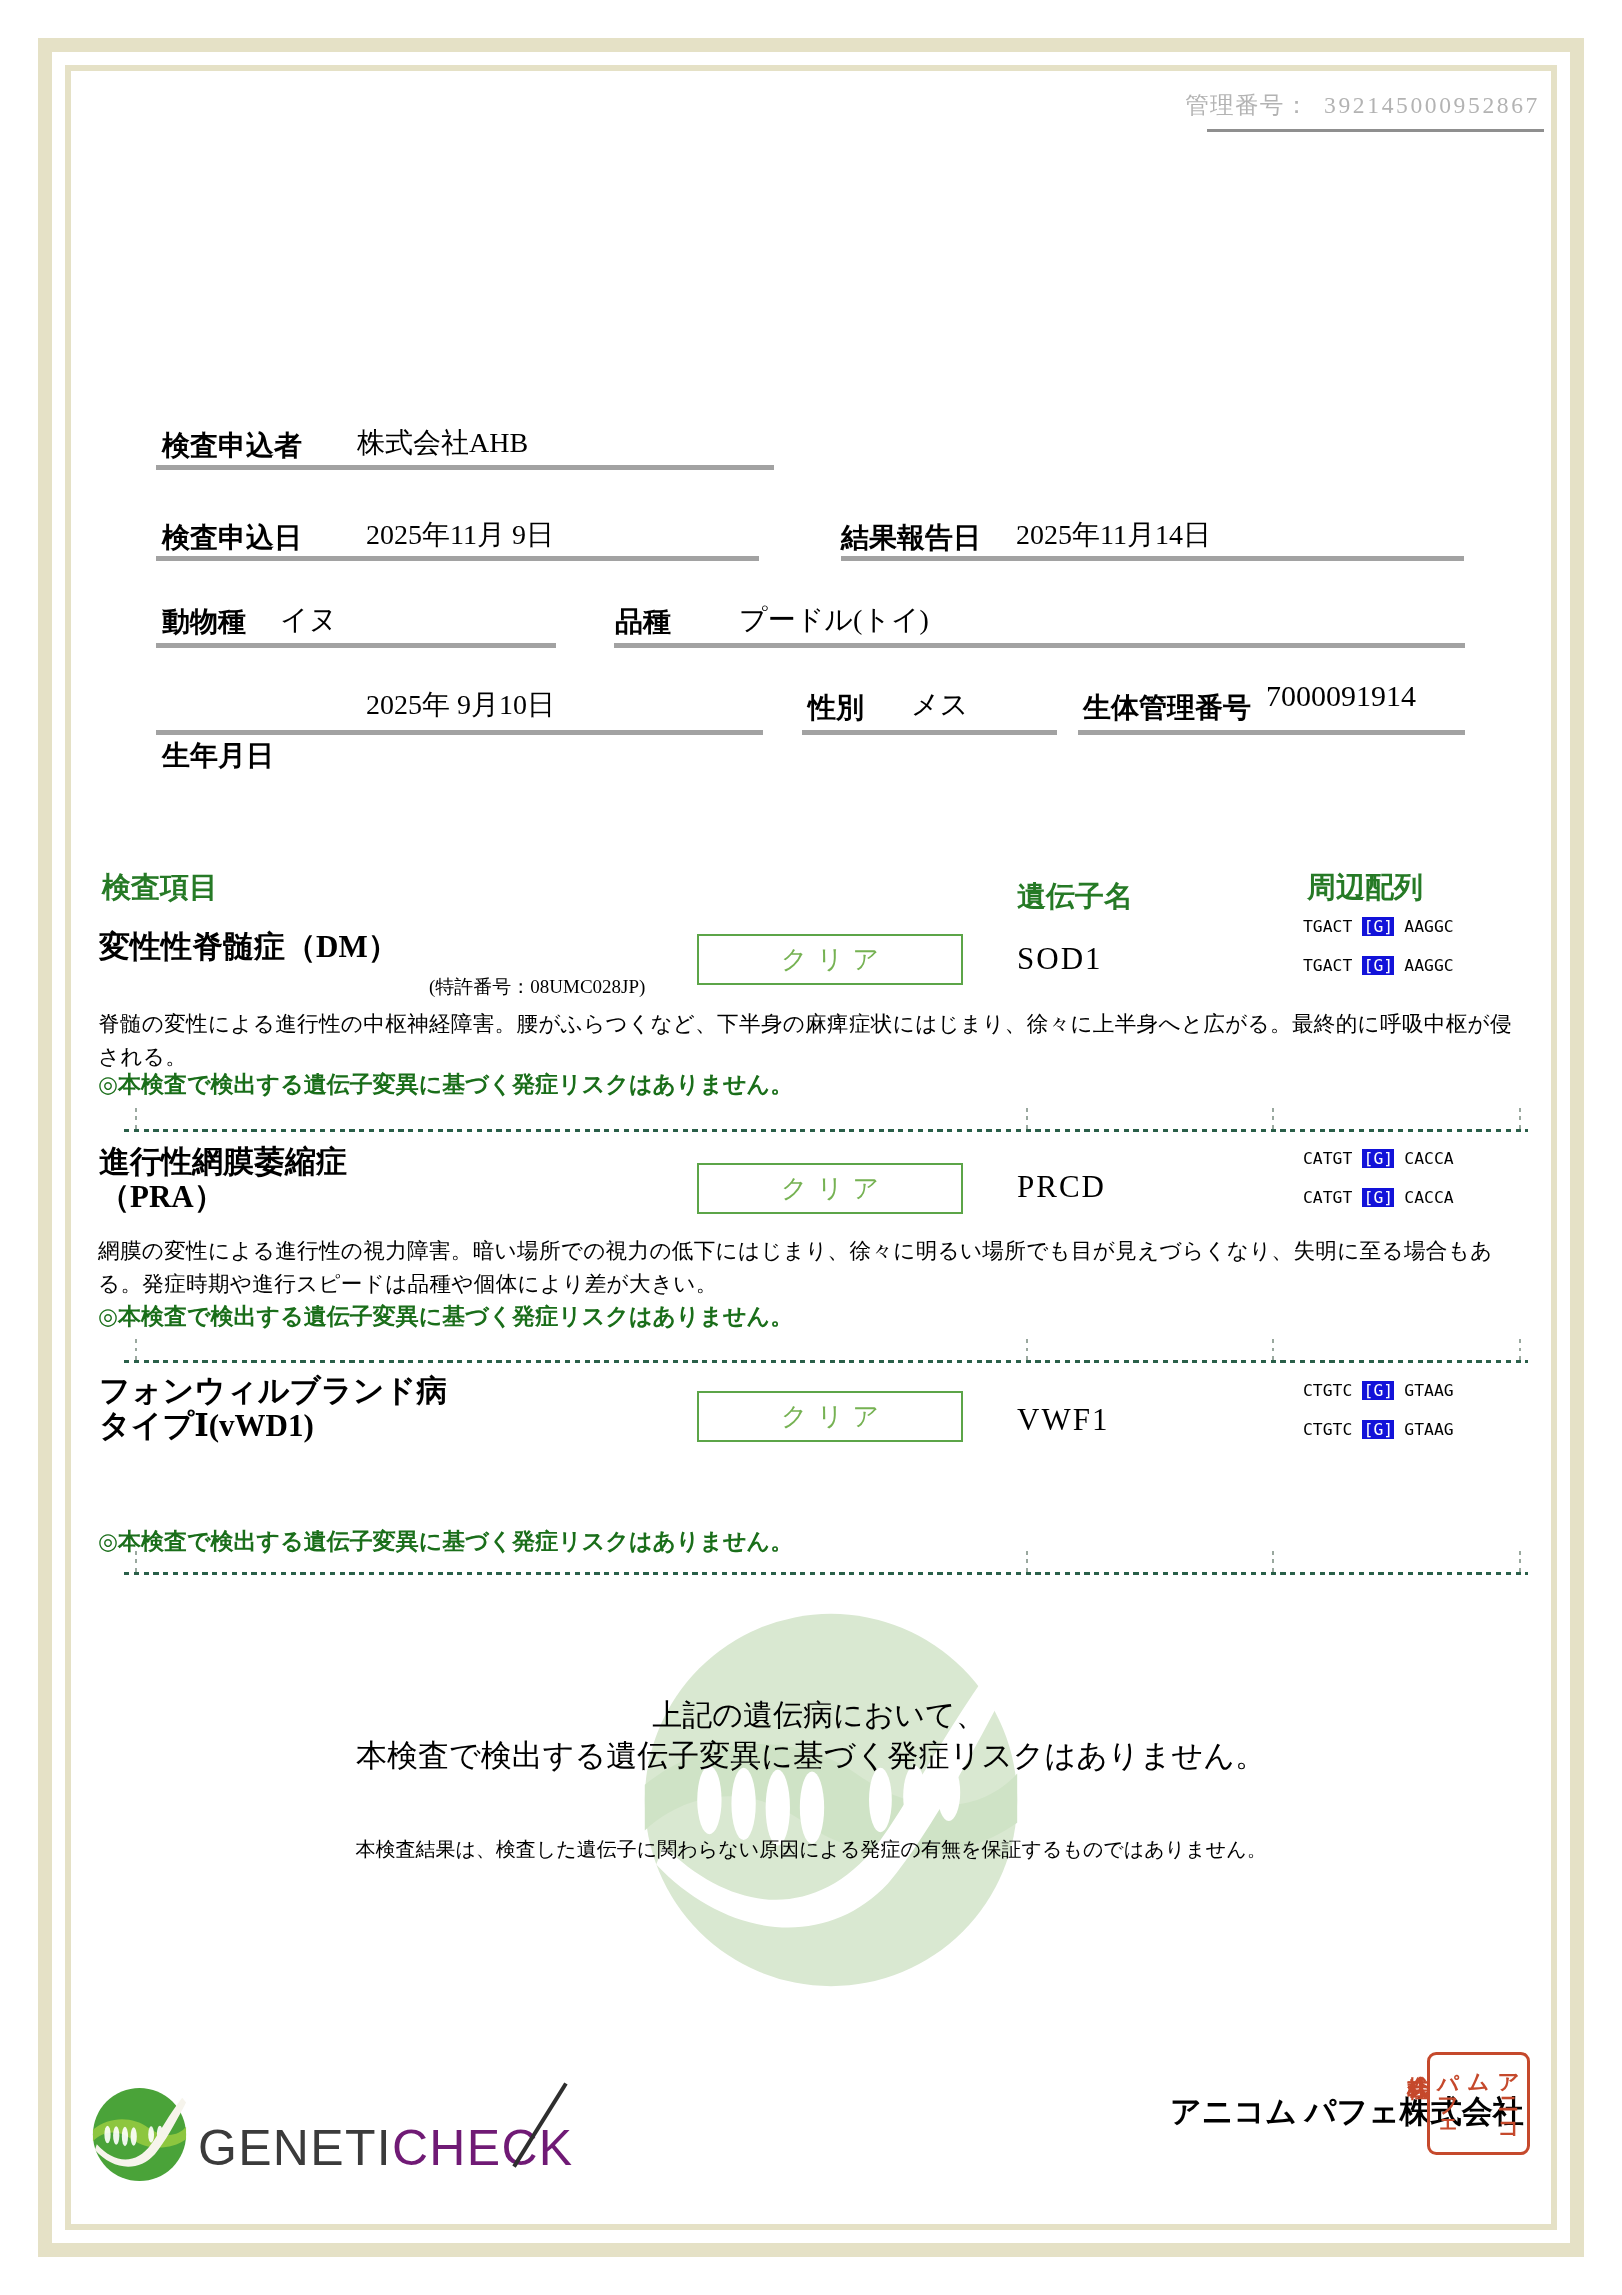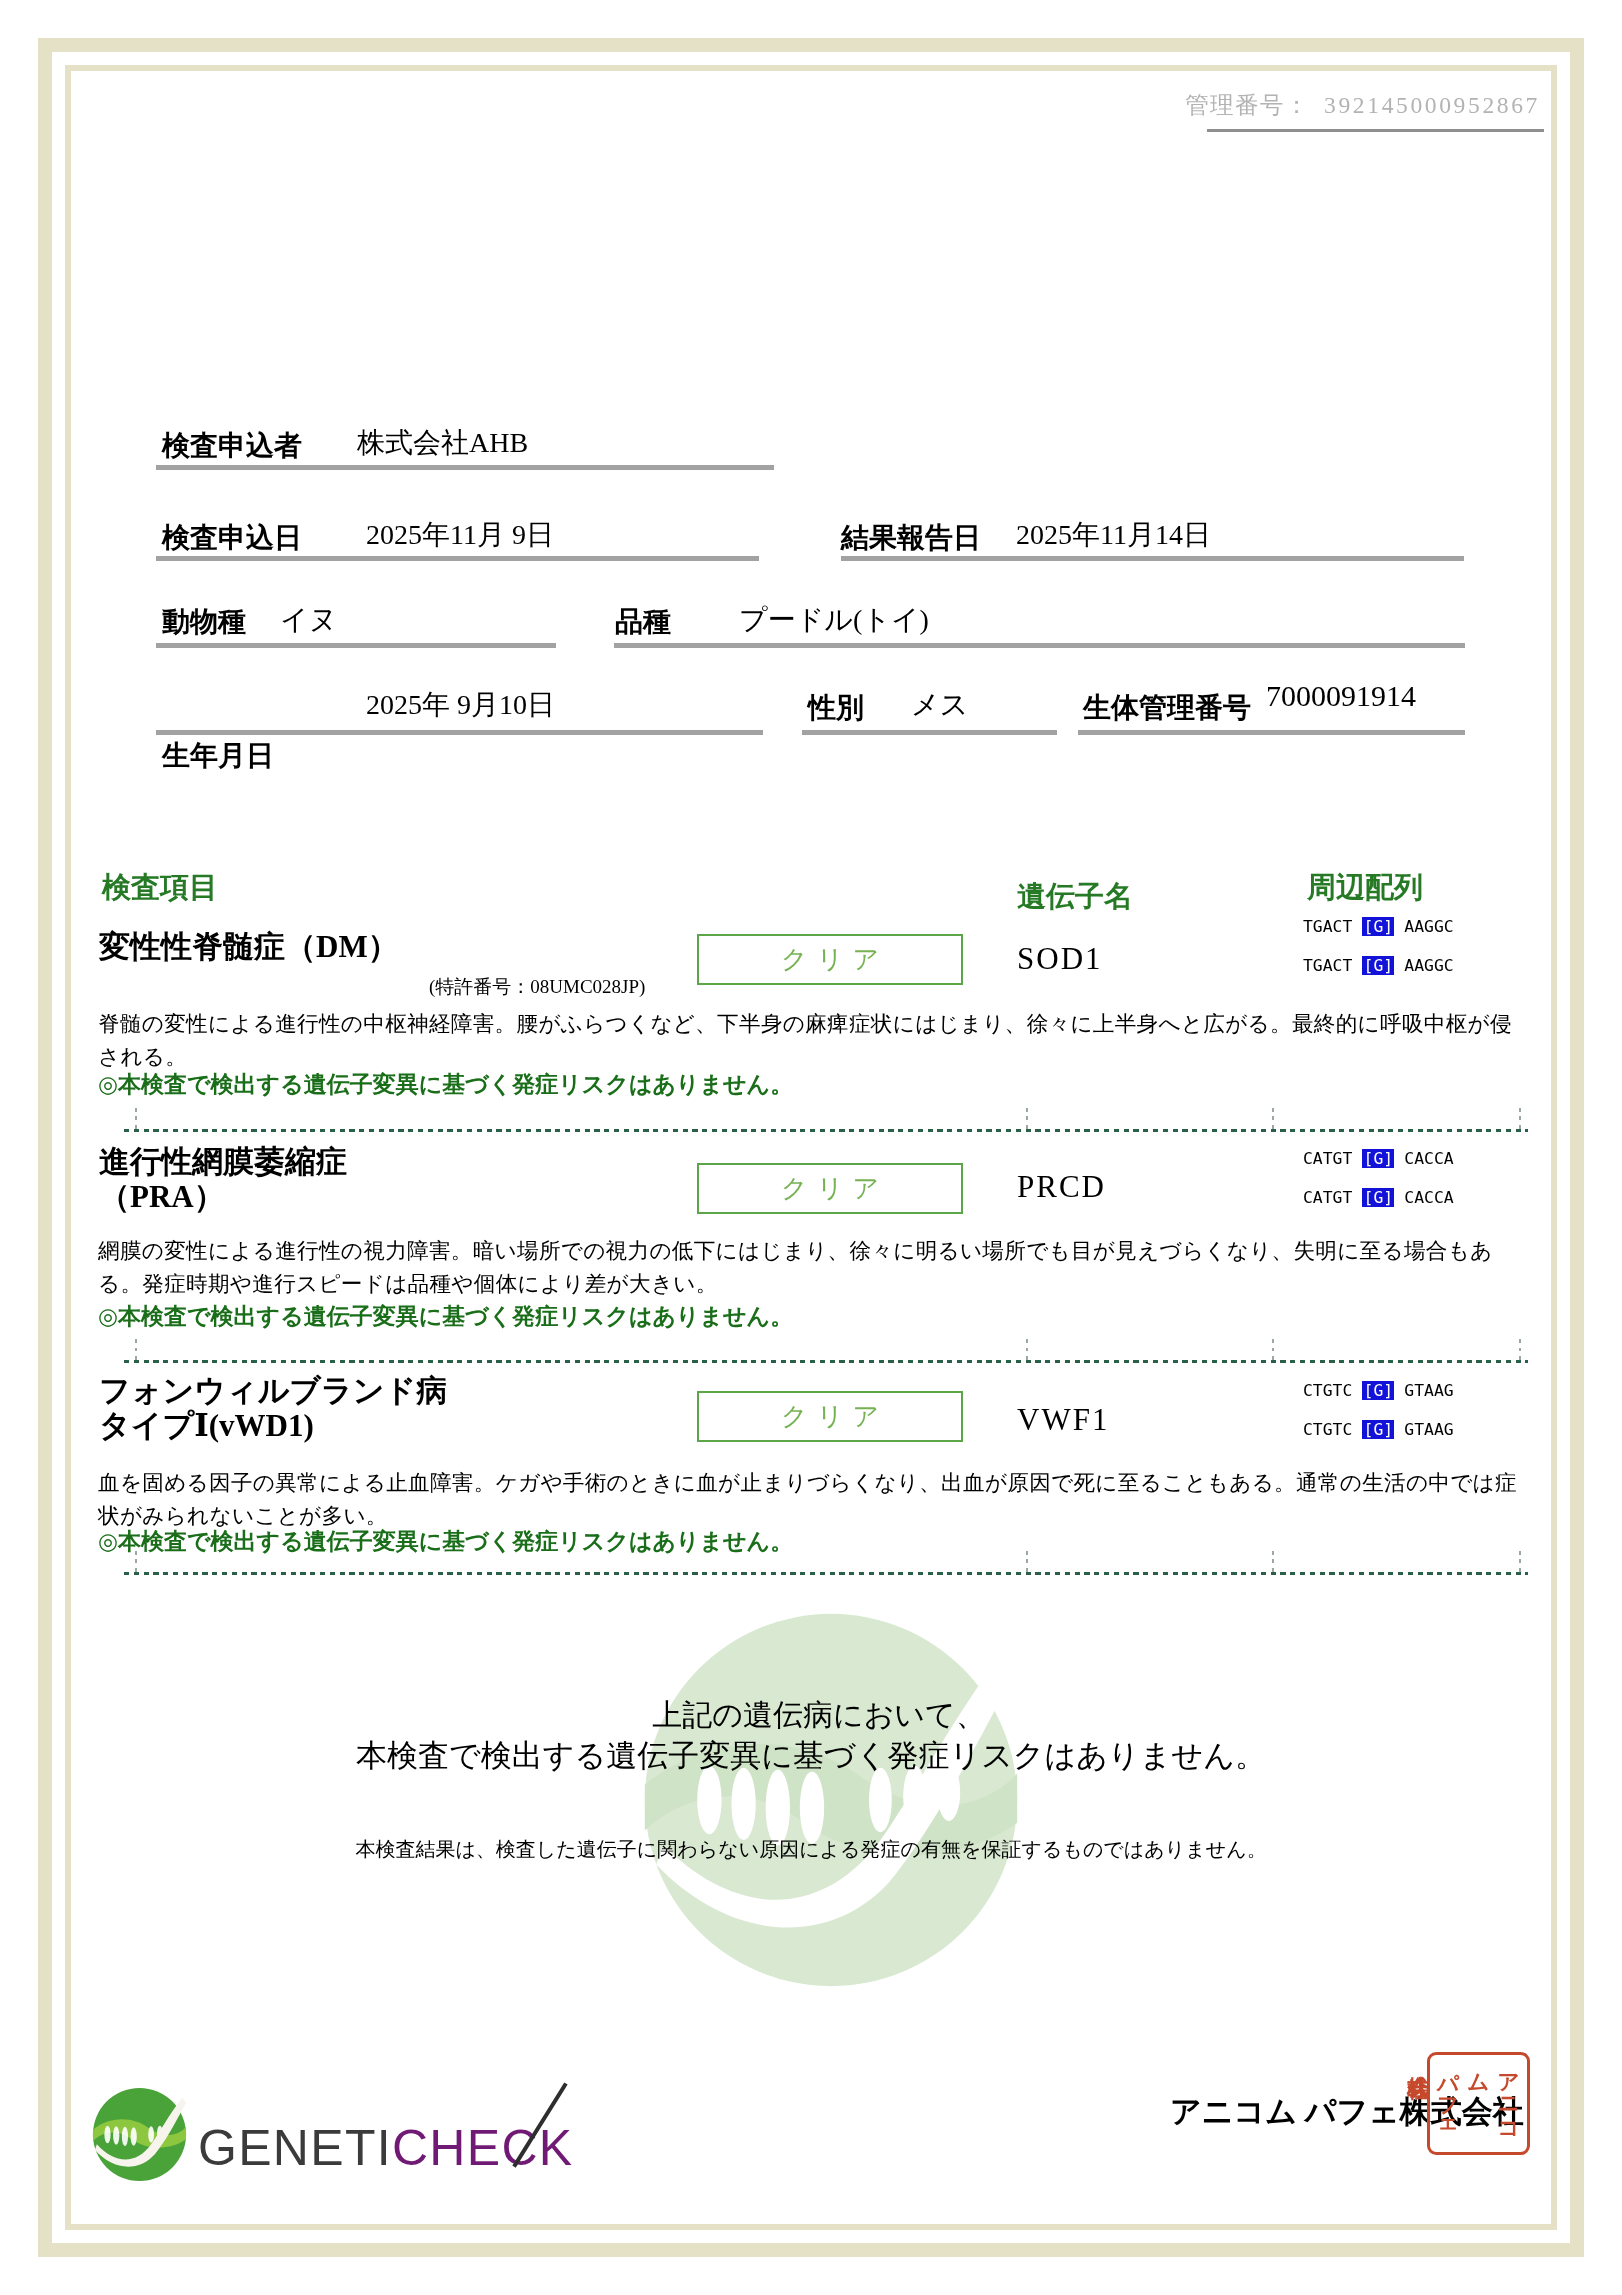--- a/index.html
+++ b/index.html
@@ -172,21 +172,20 @@
   </div>
   <span class="patent" style="left:429px;top:1453px;"></span>
   <div class="result-box" style="left:697px;top:1391px;">
     <span>クリア</span>
   </div>
   <span class="gene" style="left:1017px;top:1402px;">VWF1</span>
   <div class="seq" style="left:1303px;top:1381px;">
     <div class="seq-line"><span>CTGTC</span> <span class="variant">[G]</span> <span>GTAAG</span></div>
     <div class="seq-line"><span>CTGTC</span> <span class="variant">[G]</span> <span>GTAAG</span></div>
   </div>
-  <div class="desc" style="top:1467px;">血を固める因子の異常による止血障害。ケガや手術のときに血が止まりづらくなり、出血が原因で死に至ることもある。通常の生活の中では症状がみられないことが多い。</div>
   <div class="risk" style="top:1526px;">◎本検査で検出する遺伝子変異に基づく発症リスクはありません。</div>
   <div class="tick" style="left:135px;top:1551px;"></div>
   <div class="tick" style="left:1026px;top:1551px;"></div>
   <div class="tick" style="left:1272px;top:1551px;"></div>
   <div class="tick" style="left:1519px;top:1551px;"></div>
   <div class="sep" style="top:1572px;"></div>
 
   <div class="center-text sum1">上記の遺伝病において、</div>
   <div class="center-text sum2">本検査で検出する遺伝子変異に基づく発症リスクはありません。</div>
   <div class="center-text note2">本検査結果は、検査した遺伝子に関わらない原因による発症の有無を保証するものではありません。</div>

